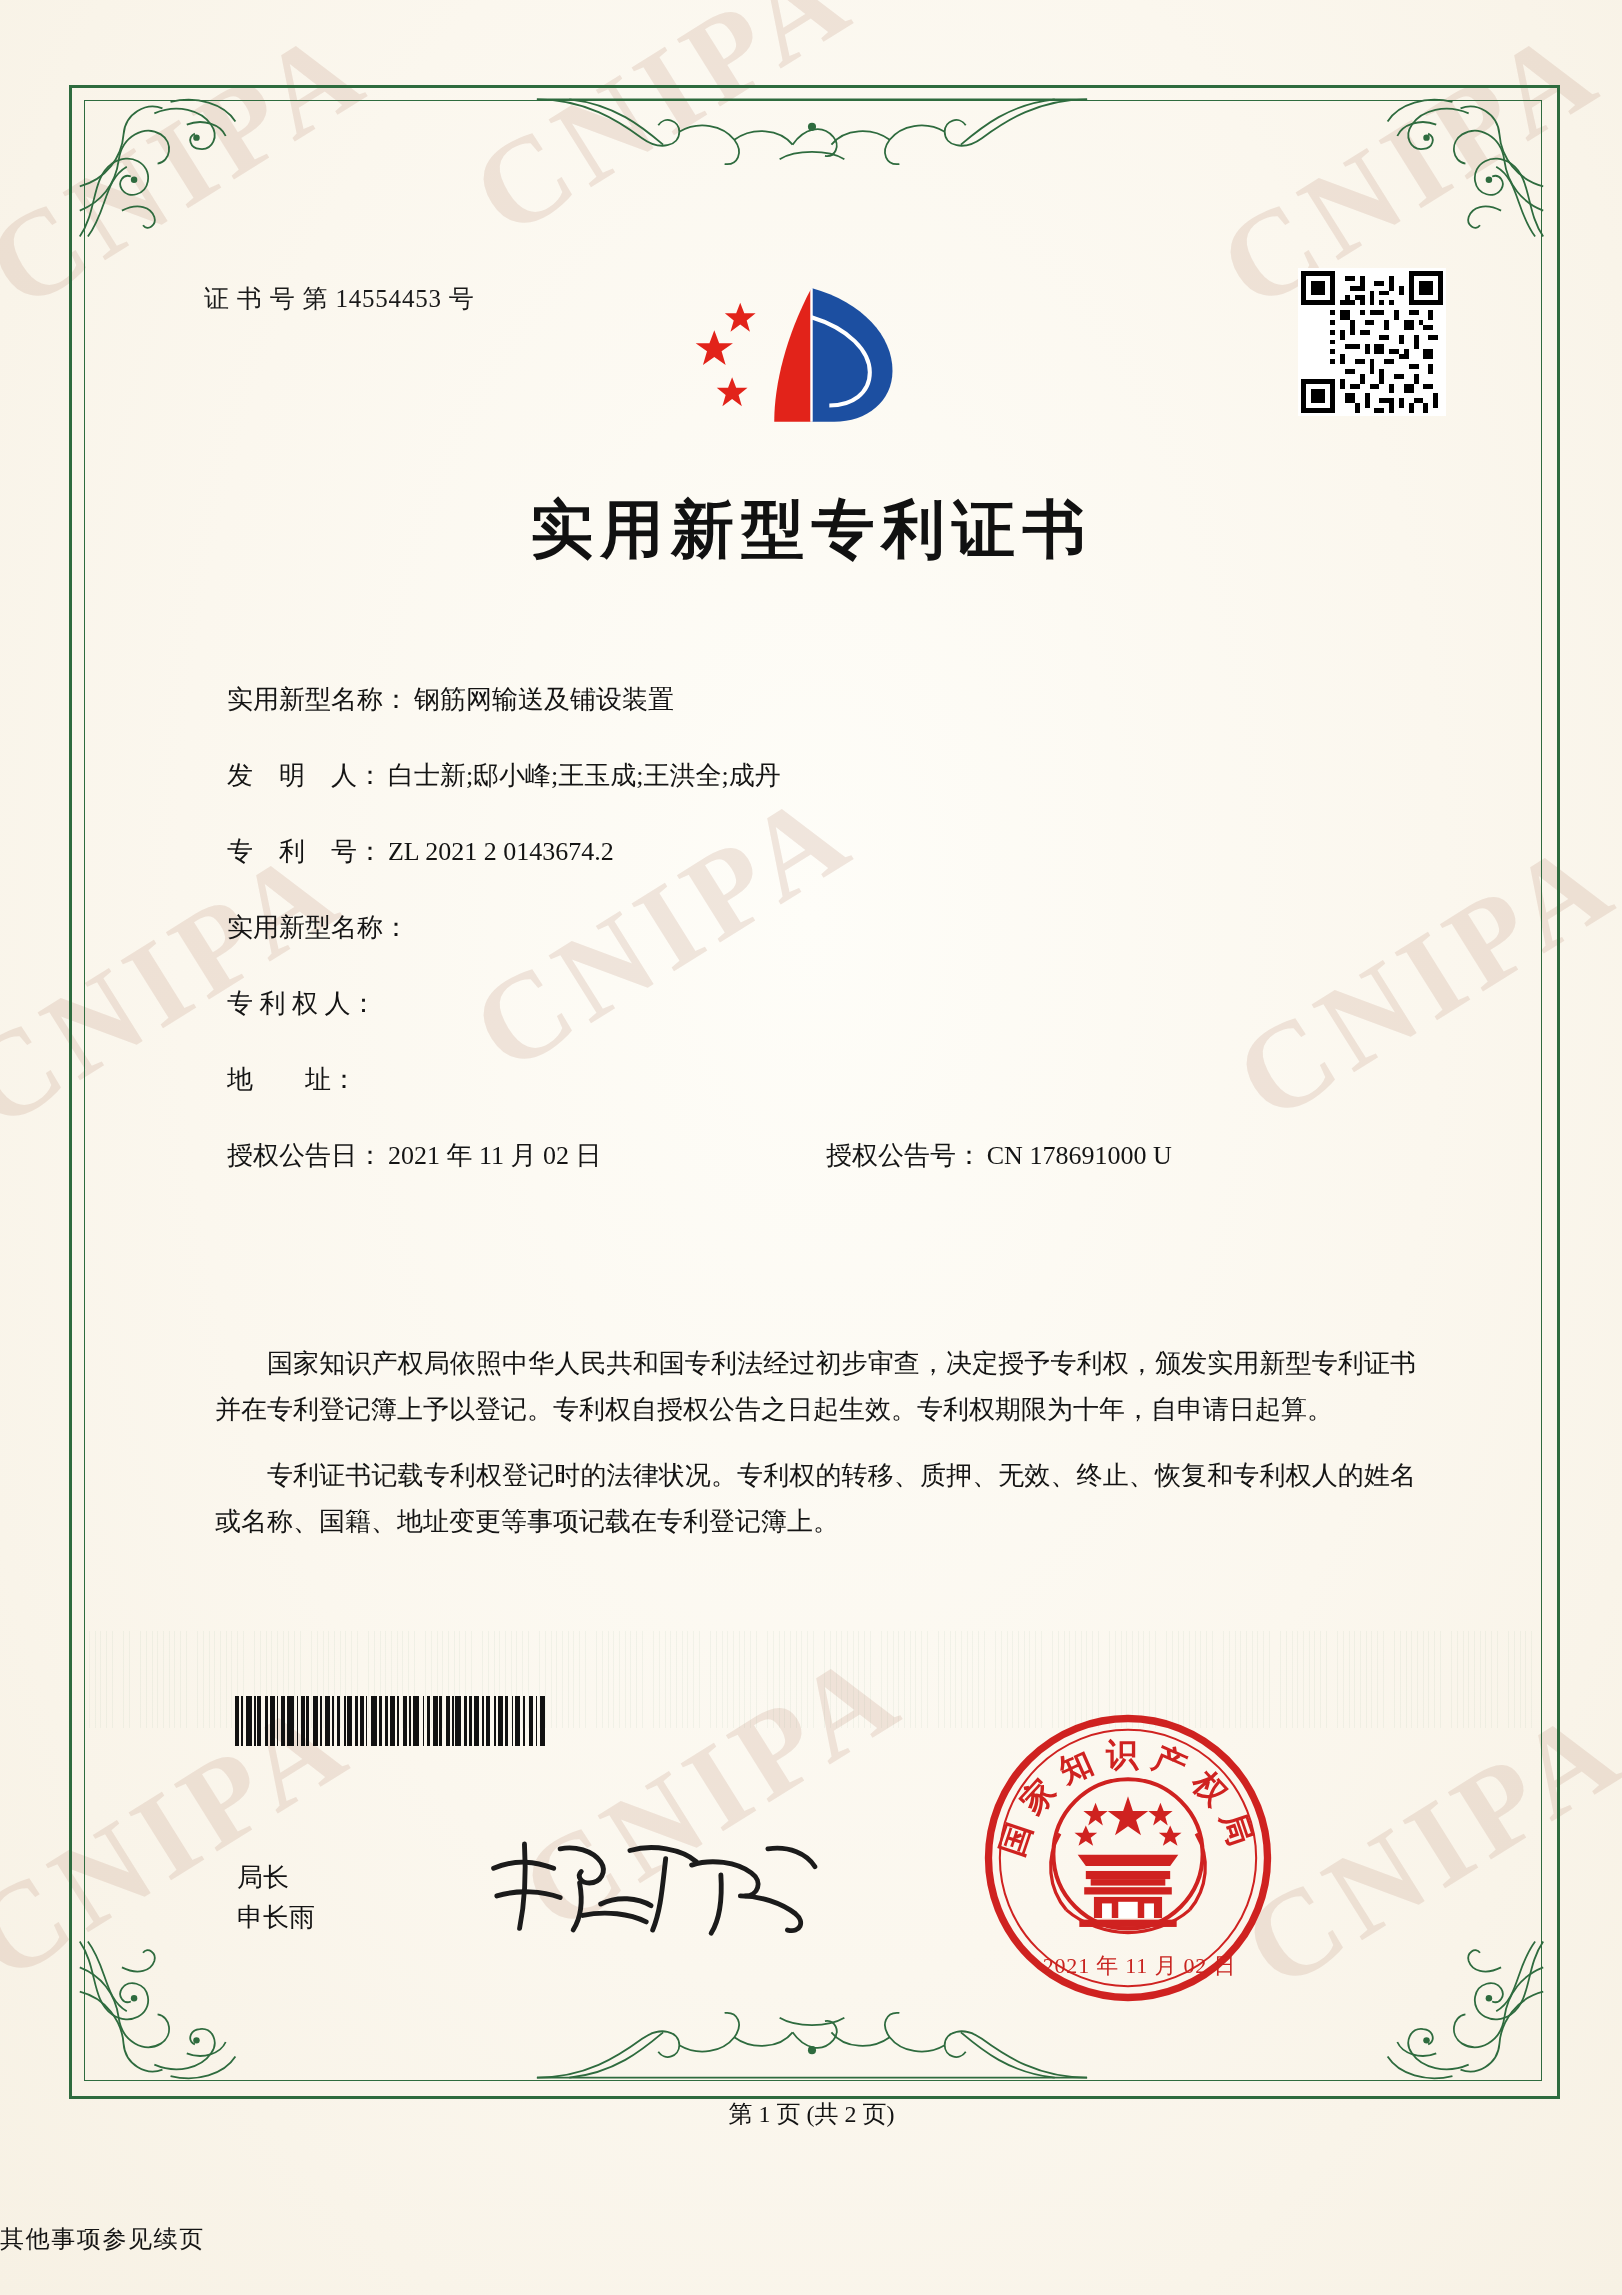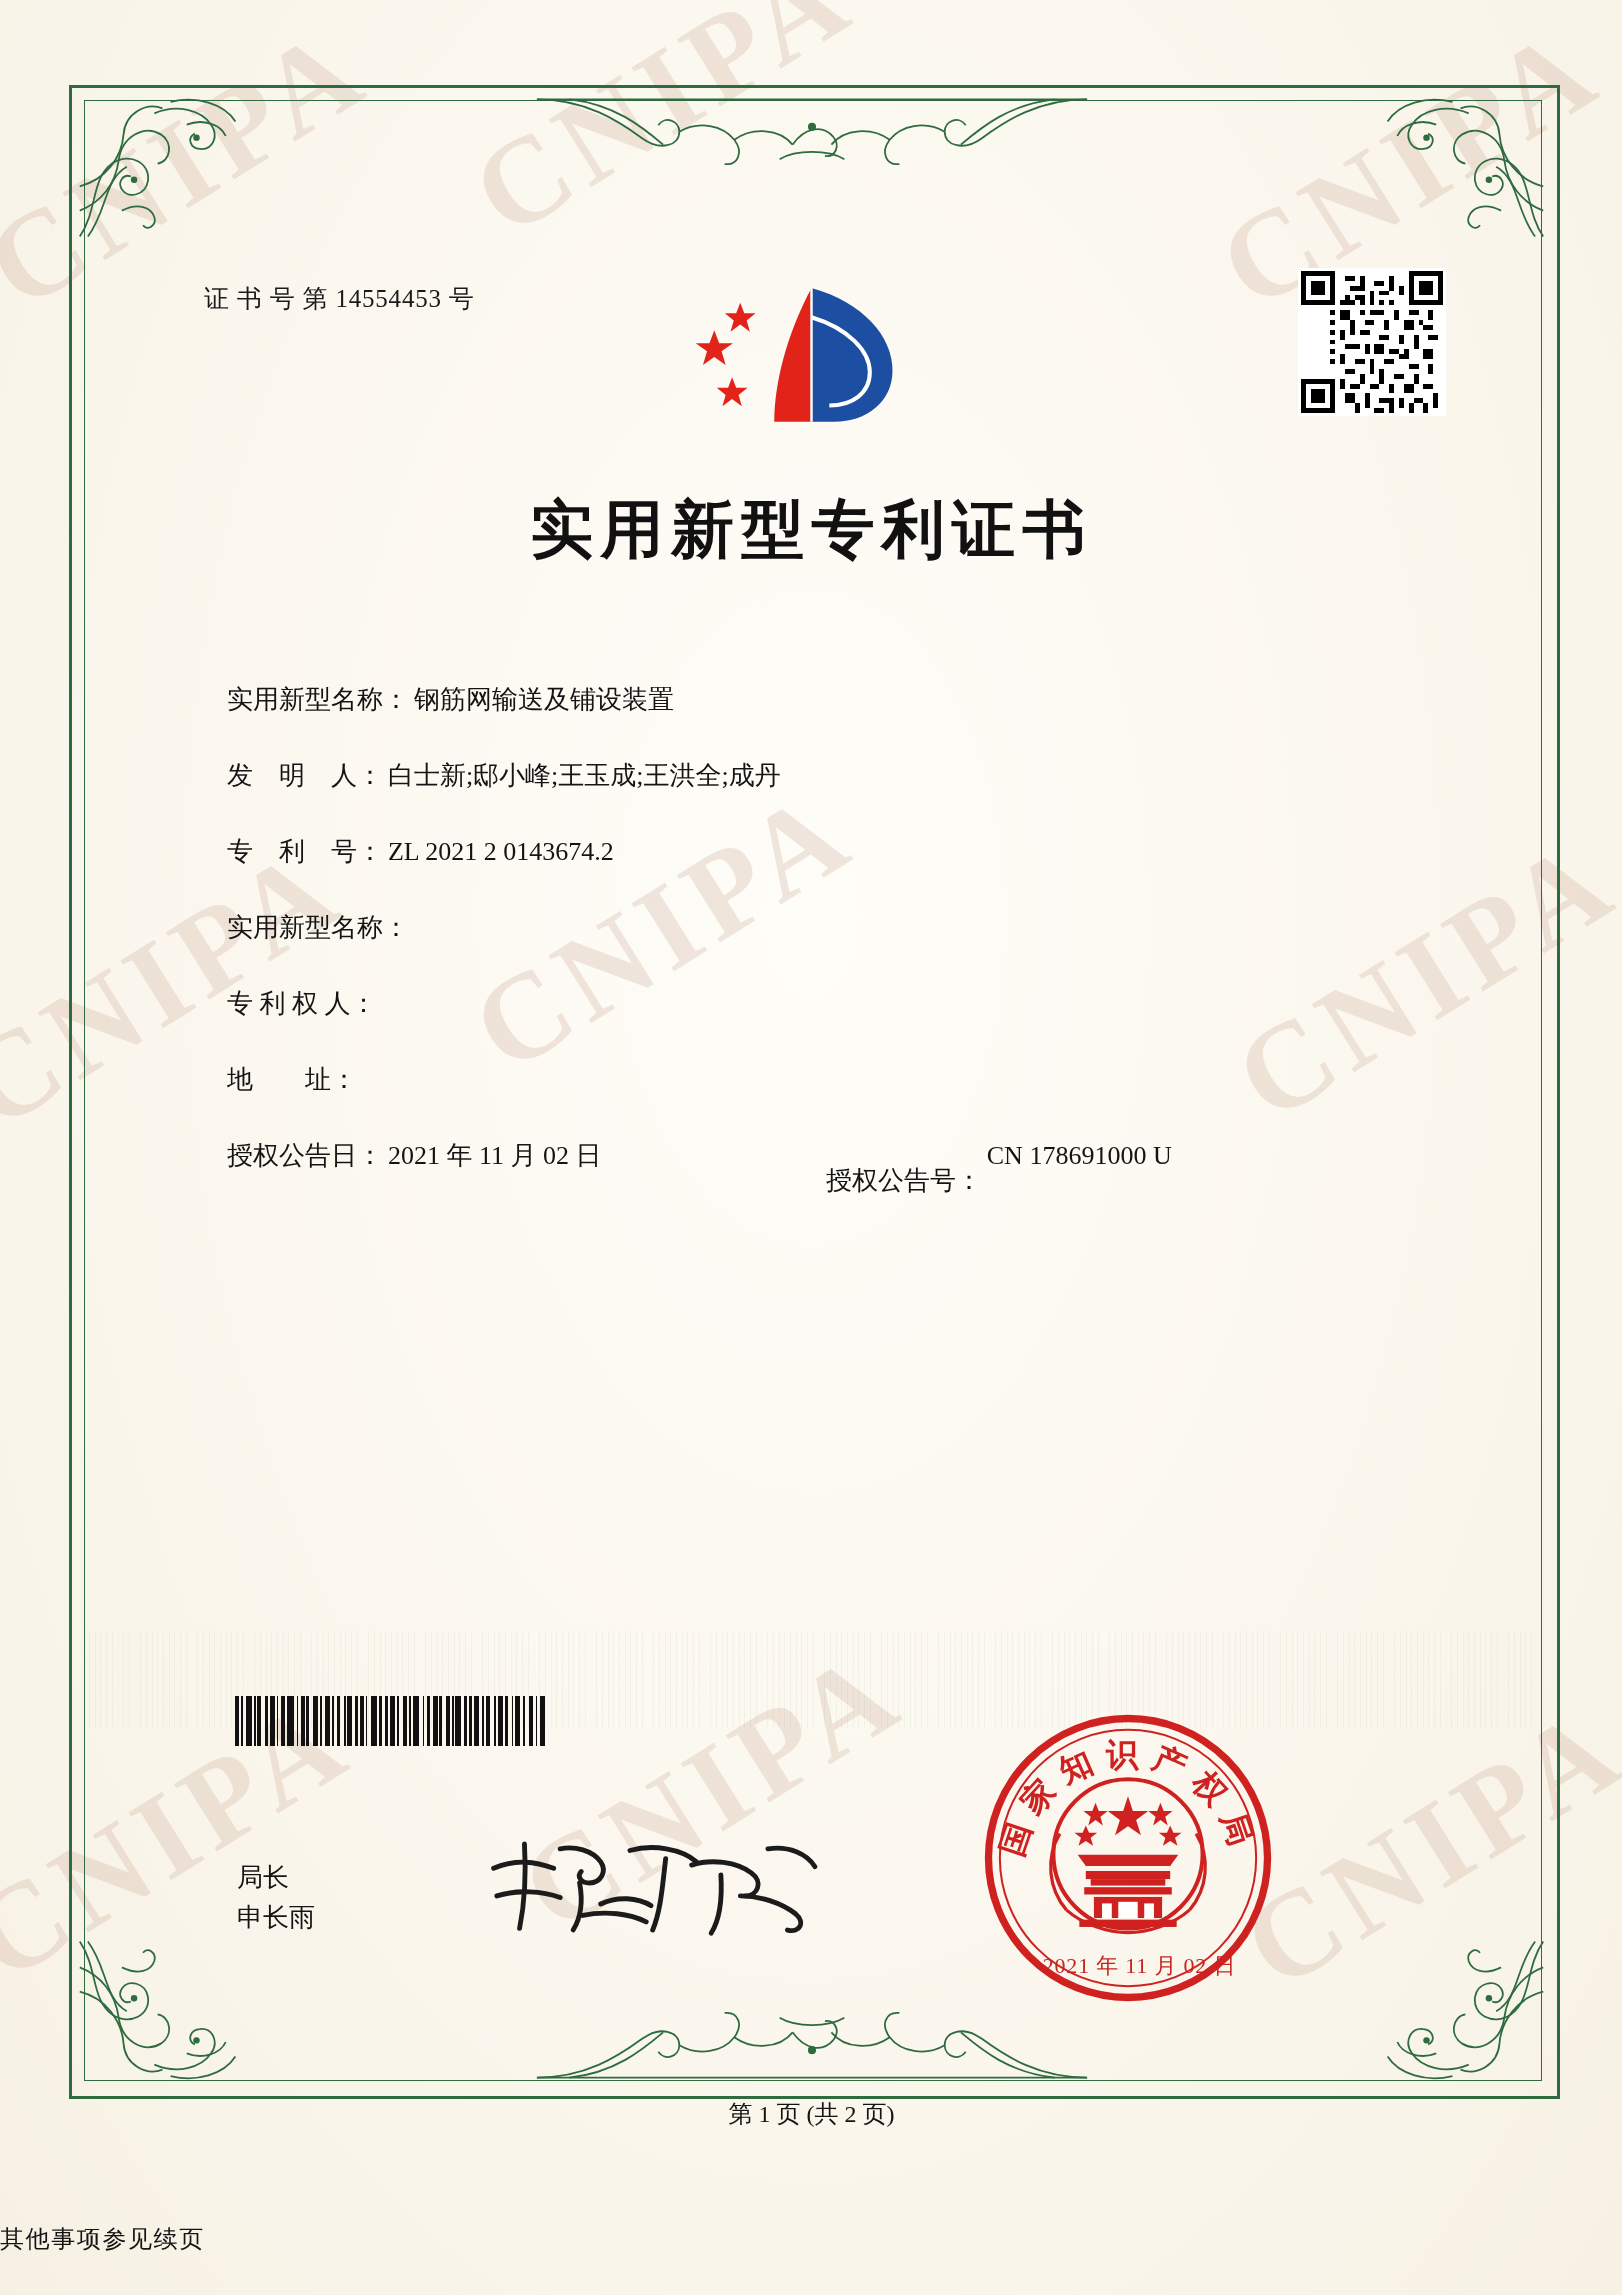--- a/index.html
+++ b/index.html
@@ -162,21 +162,21 @@
     flex: 0 0 auto;
     white-space: pre;
     font-family: Liberation Serif, serif;
   }
   .row .value {
     flex: 1 1 auto;
     padding-left: 4.9px;
   }
   .row.two-col .label { flex: 0 0 auto; }
   .row.two-col .value { flex: 0 0 auto; width: 373px; }
-  .row.two-col .label2 { flex: 0 0 auto; padding-left: 65px; margin-top: 25px; }
+  .row.two-col .label2 { flex: 0 0 auto; padding-left: 65px; }
   .row.two-col .value2 { flex: 0 0 auto; padding-left: 4.9px; }
 
   .row .value.addr { max-width: 893px; }
 
   
   .paragraphs {
     position: absolute;
     left: 215px; top: 1341px;
     width: 1201px;
     font-size: 26px;
@@ -521,20 +521,24 @@
 
     <div class="row two-col">
       <span class="label">授权公告日：</span>
       <span class="value">2021 年 11 月 02 日</span>
       <span class="label2">授权公告号：</span>
       <span class="value2">CN 178691000 U</span>
     </div>
 
   </div>
 
+  <div class="paragraphs">
+    <p>国家知识产权局依照中华人民共和国专利法经过初步审查，决定授予专利权，颁发实用新型专利证书并在专利登记簿上予以登记。专利权自授权公告之日起生效。专利权期限为十年，自申请日起算。</p>
+    <p>专利证书记载专利权登记时的法律状况。专利权的转移、质押、无效、终止、恢复和专利权人的姓名或名称、国籍、地址变更等事项记载在专利登记簿上。</p>
+  </div>
 
   <div class="barcode">
     <i style="width:4px"></i>
       <i style="width:2.4px;background:transparent"></i>
     <i style="width:1.6px"></i>
       <i style="width:3.2px;background:transparent"></i>
     <i style="width:5.7px"></i>
       <i style="width:2.4px;background:transparent"></i>
     <i style="width:1.6px"></i>
       <i style="width:1.6px;background:transparent"></i>

